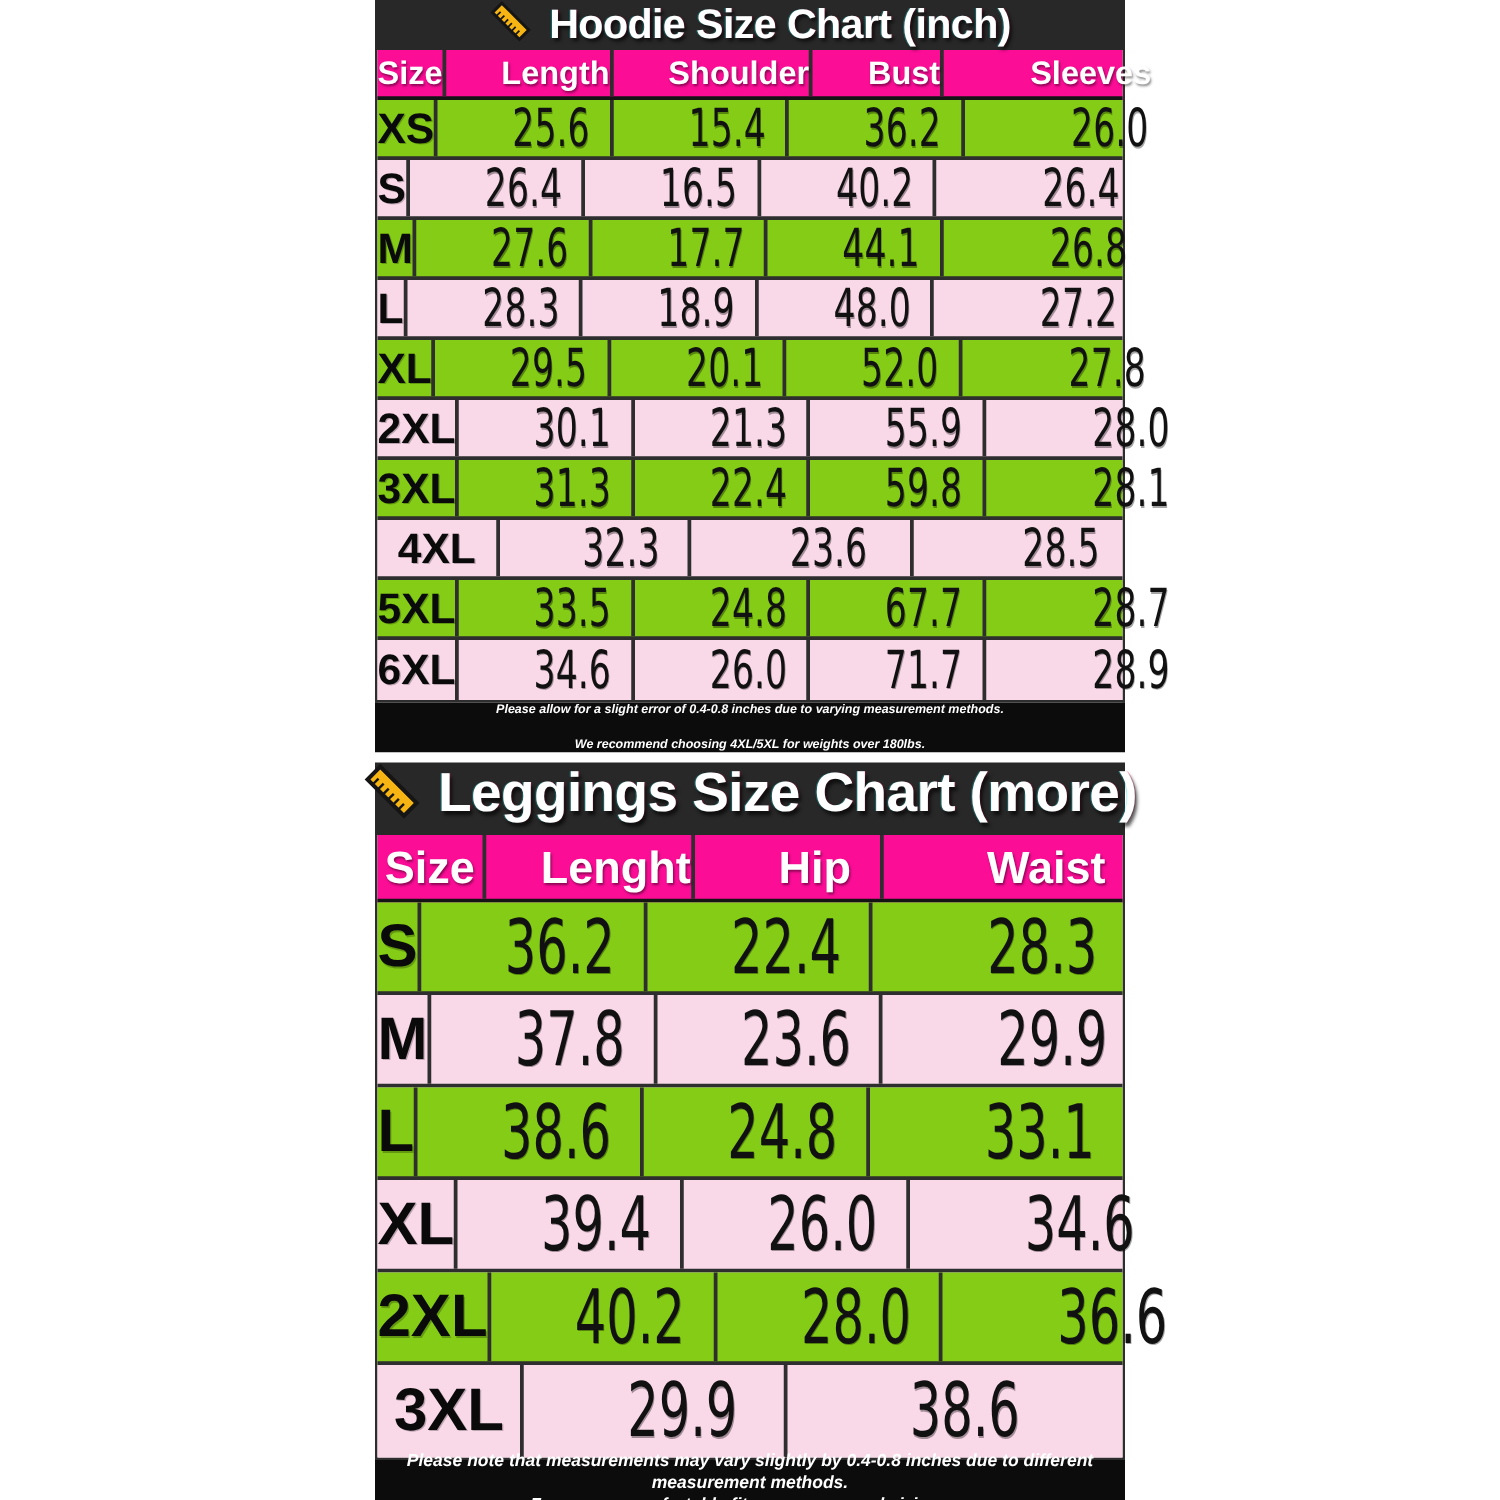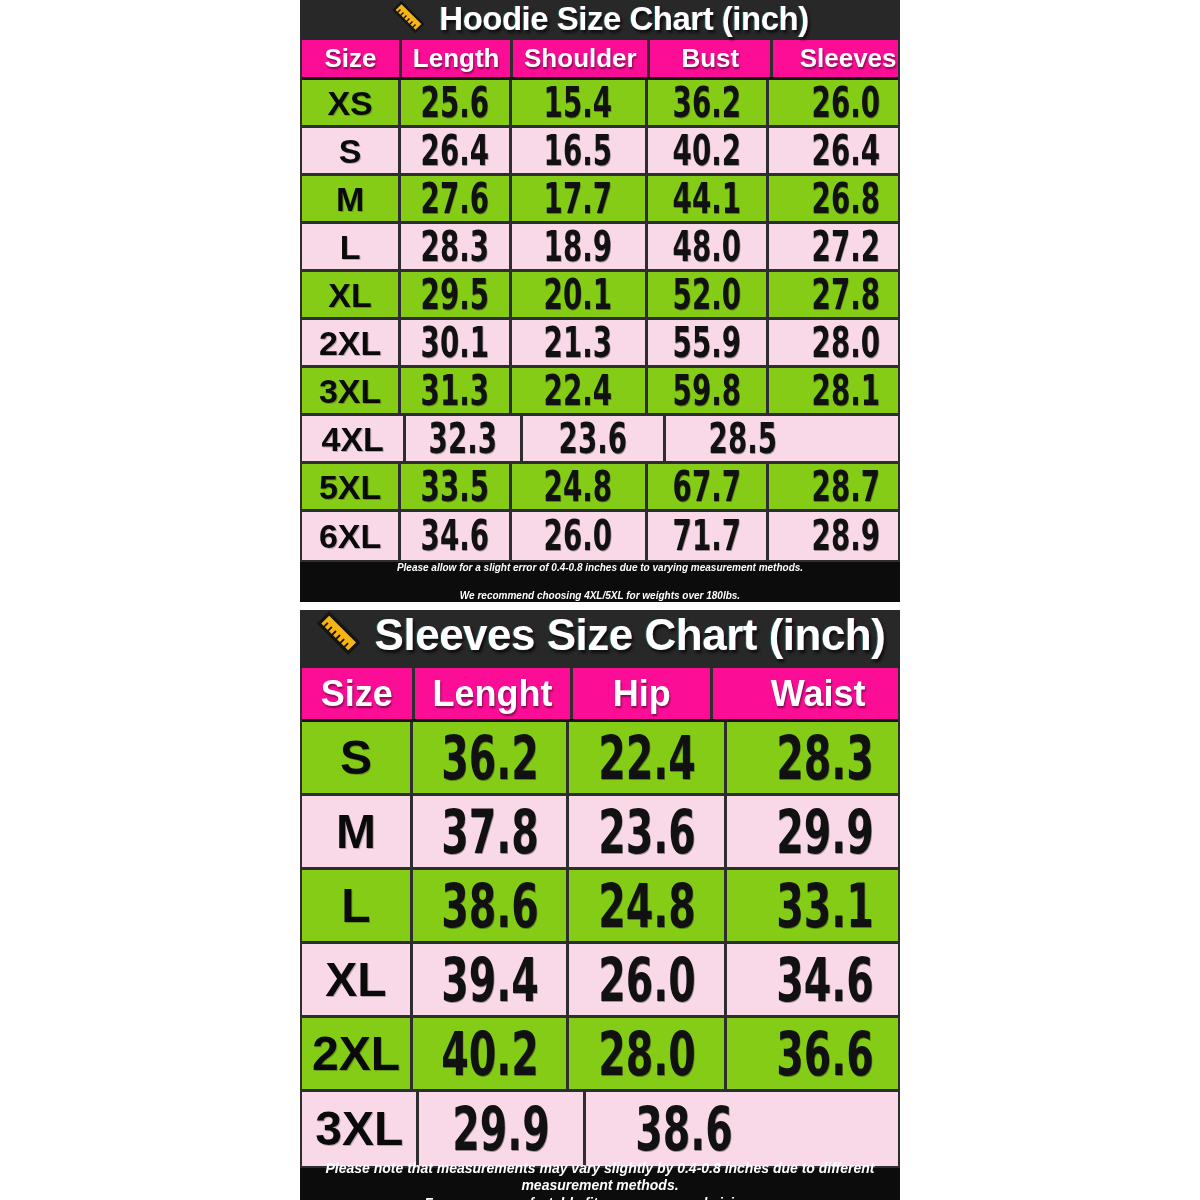--- a/index.html
+++ b/index.html
@@ -25,37 +25,37 @@
   }
   .title-bar .title{
     text-shadow:2px 3px 3px rgba(0,0,0,.65), -1px 0 0 rgba(0,255,255,.25), 1px 0 0 rgba(255,0,80,.25);
     letter-spacing:-0.5px;
     white-space:nowrap;
   }
   .ruler{display:inline-flex;align-items:center;justify-content:center;}
   .ruler svg{display:block;}
 
   .grid{border:2px solid var(--grid-line);border-top:none;}
-  .hrow,.tr{display:flex;}
+  .hrow,.tr{display:flex;gap:44px;}
   .cell{
     display:flex;align-items:center;justify-content:center;
     border-right:3px solid var(--grid-line);
     overflow:visible;
   }
   .cell:last-child{border-right:none;margin-left:25px;}
   .hrow{background:var(--header-pink);border-bottom:3px solid #141414;}
   .hrow .cell{
     color:#ffffff;font-weight:bold;
     text-shadow:1px 2px 2px rgba(0,0,0,.45);
   }
   .tr{background:#84cc16;border-bottom:3px solid var(--grid-line);}
   .tr:last-child{border-bottom:none;}
   .tr.alt{background:var(--row-pink);}
   .cell.size{font-weight:bold;color:#0a0a0a;}
-  .cell.num{font-family:"DejaVu Sans",sans-serif;font-weight:bold;color:#111;}
+  .cell.num{font-family:"DejaVu Sans",sans-serif;font-weight:normal;color:#111;}
   .cell.num span{
     display:inline-block;
     transform:scaleX(0.66);
     transform-origin:center;
     line-height:1;
     text-shadow:1px 1px 0 rgba(0,0,0,.35);
     white-space:nowrap;
   }
   .cell.size span{
     display:inline-block;line-height:1;
@@ -321,21 +321,21 @@
               <line x1="17" y1="9" x2="24" y2="9"></line>
               <line x1="17" y1="15" x2="24" y2="15"></line>
               <line x1="17" y1="21" x2="24" y2="21"></line>
               <line x1="17" y1="27" x2="24" y2="27"></line>
               <line x1="17" y1="33" x2="24" y2="33"></line>
               <line x1="17" y1="39" x2="24" y2="39"></line>
             </g>
           </g>
         </svg>
       </span>
-      <span class="title">Sleeves Size Chart (inch)</span>
+      <span class="title">Leggings Size Chart (more)</span>
     </header>
     <div class="grid">
       <div class="hrow">
         <div class="cell c0">Size</div>
         <div class="cell c1">Lenght</div>
         <div class="cell c3">Hip</div>
         <div class="cell c2">Waist</div>
       </div>
       <div>
           <div class="tr">

